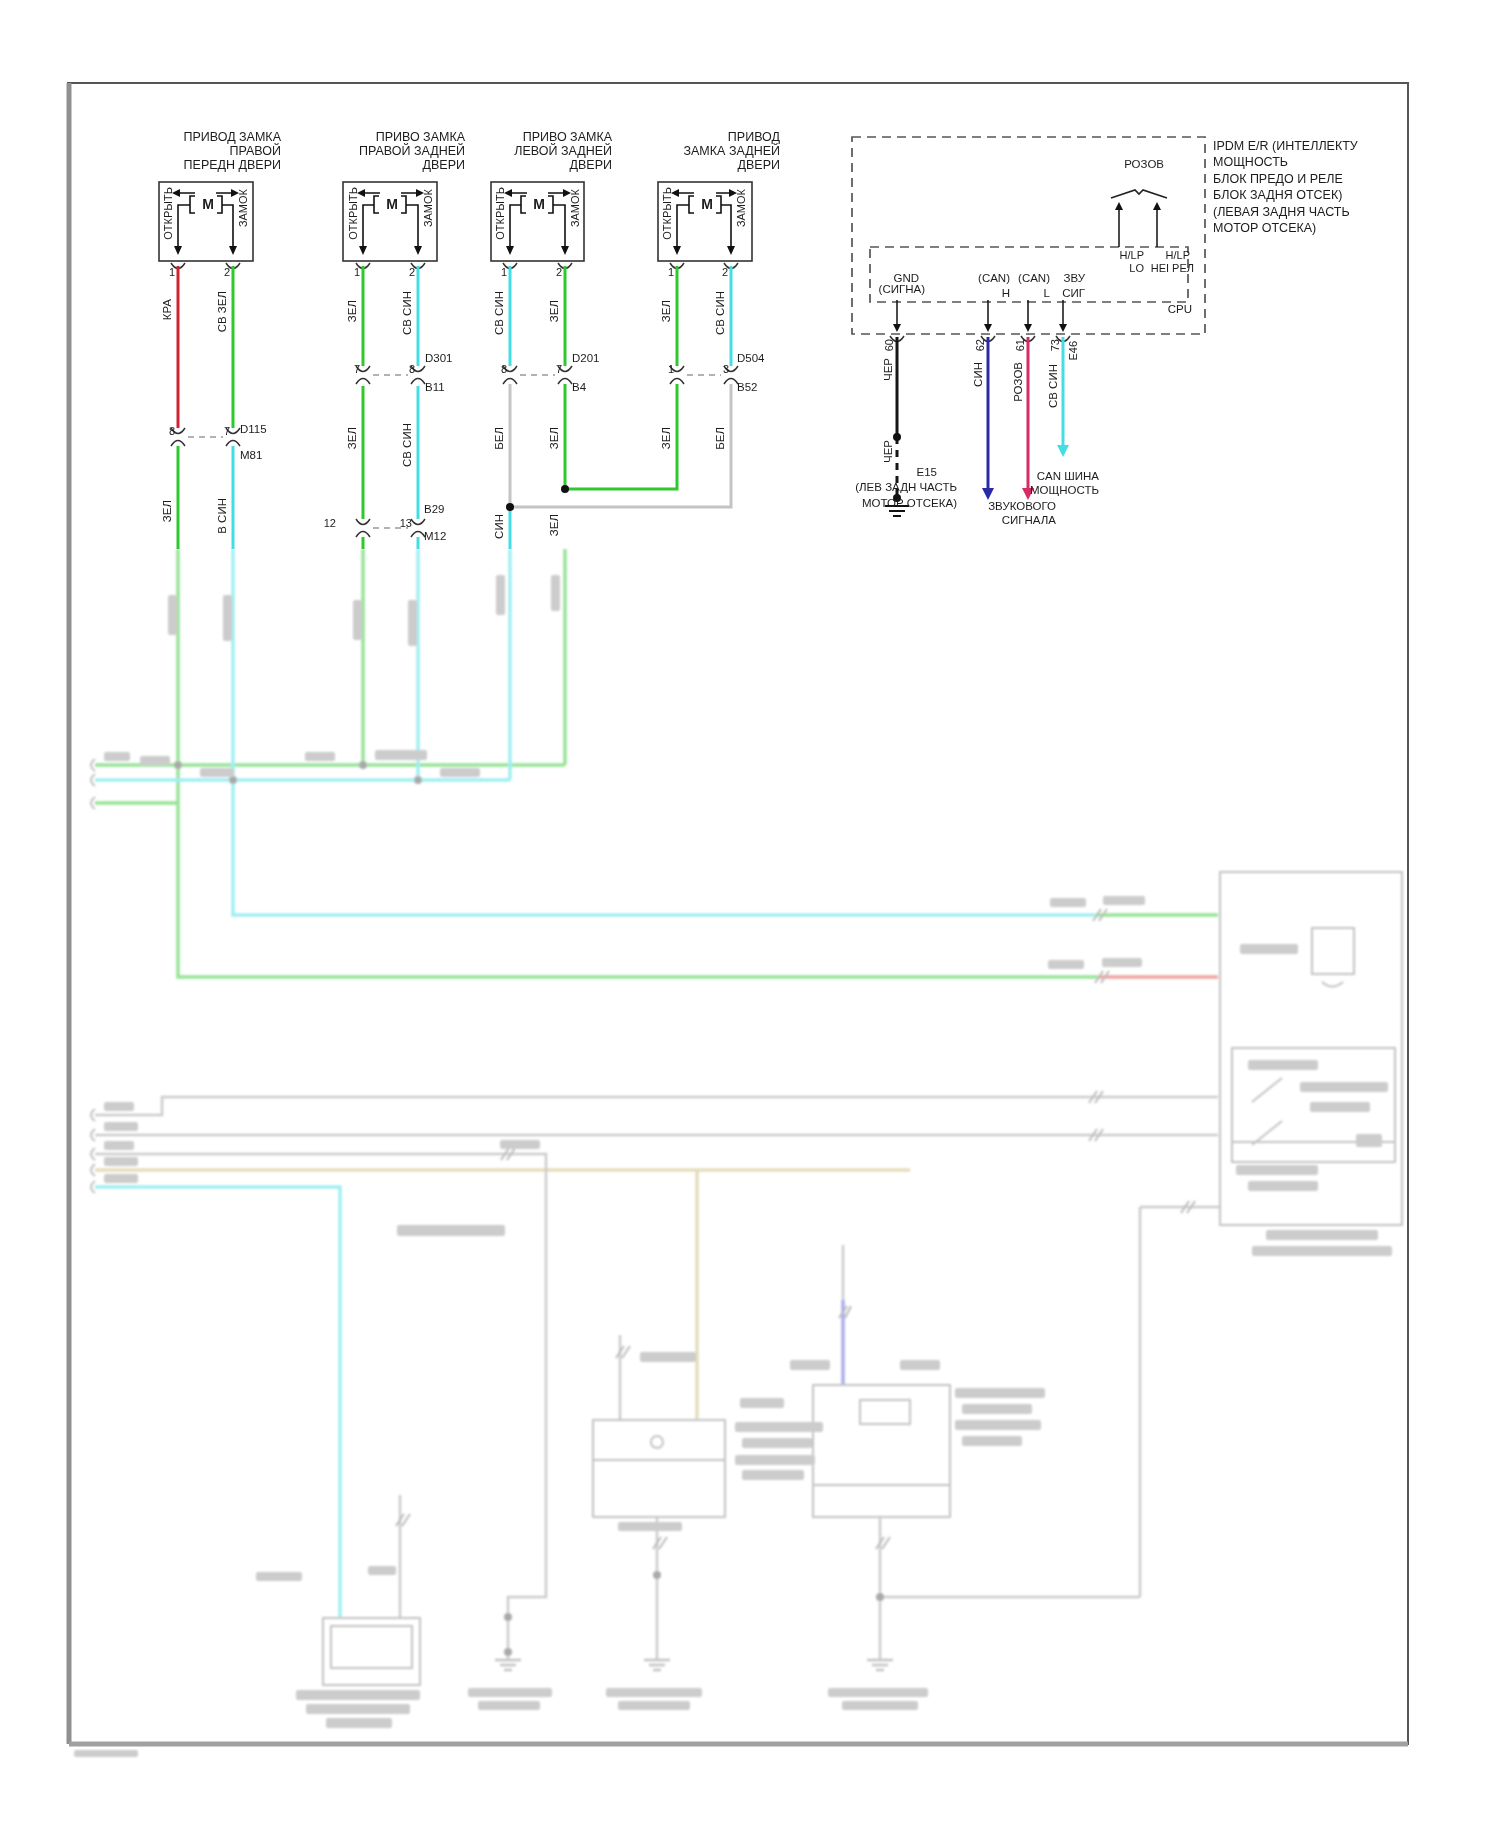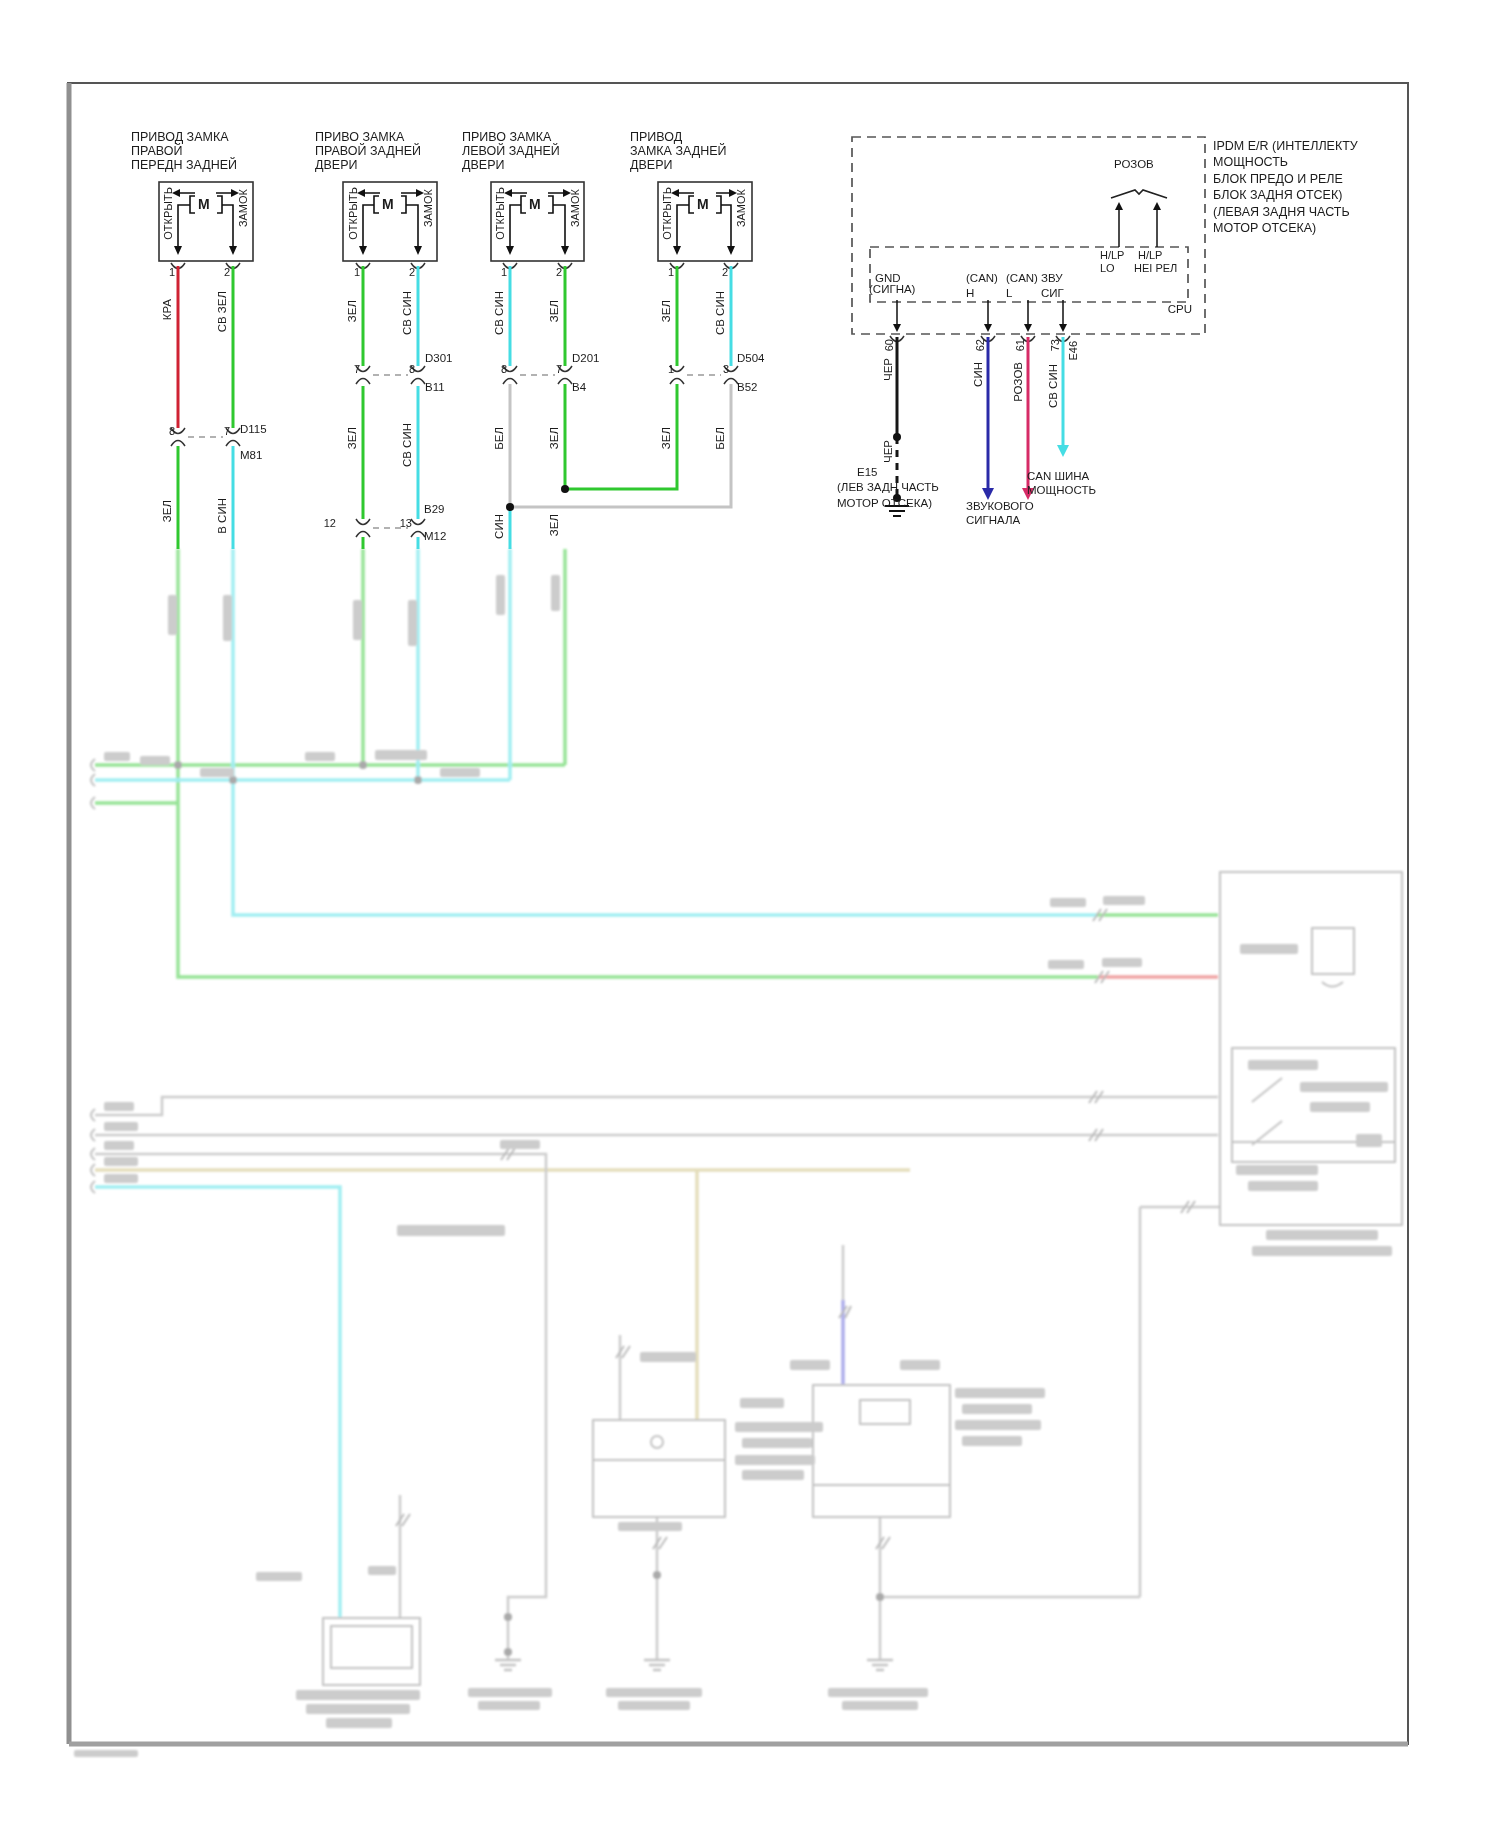--- a/index.html
+++ b/index.html
@@ -1,21 +1,21 @@
 <!DOCTYPE html>
 <html><head>
 <meta charset="utf-8">
 <style>
   html,body{margin:0;padding:0;background:#fff;}
   .page{position:relative;width:1500px;height:1828px;background:#ffffff;
         font-family:"Liberation Sans",sans-serif;color:#1c1c1c;overflow:hidden;}
   svg.layer{position:absolute;left:0;top:0;}
   .t{position:absolute;font-size:11.5px;line-height:13px;white-space:nowrap;}
   .ttl{font-size:12.5px;line-height:14px;}
-  .c{text-align:left;}
+  .c{text-align:right;}
   .r{text-align:right;}
   .num{font-size:11px;}
   .v{writing-mode:vertical-rl;transform:rotate(180deg);}
   .m{font-size:14px;font-weight:bold;}
   .small{font-size:11px;}
 </style>
 </head>
 <body>
 
 <div class="page">
@@ -233,21 +233,21 @@
       <rect x="326" y="1718" width="66" height="10" rx="2"></rect>
       <rect x="256" y="1572" width="46" height="9" rx="2"></rect>
           <rect x="368" y="1566" width="28" height="9" rx="2"></rect>
       <rect x="74" y="1750" width="64" height="7" rx="2"></rect>
     </g>
   </g>
 </svg>
 
 <div class="t ttl c" style="left:131px;top:130px;width:150px">ПРИВОД ЗАМКА</div>
 <div class="t ttl c" style="left:131px;top:144px;width:150px">ПРАВОЙ</div>
-<div class="t ttl c" style="left:131px;top:158px;width:150px">ПЕРЕДН ЗАДНЕЙ</div>
+<div class="t ttl c" style="left:131px;top:158px;width:150px">ПЕРЕДН ДВЕРИ</div>
 <div class="t v small" style="left:162px;top:187px">ОТКРЫТЬ</div>
 <div class="t v small" style="left:237px;top:189px">ЗАМОК</div>
 <div class="t m c" style="left:198px;top:198px;width:16px">M</div>
 <div class="t num r" style="left:163px;top:266px;width:12px">1</div>
 <div class="t num r" style="left:218px;top:266px;width:12px">2</div>
 <div class="t v" style="left:161px;top:299px">КРА</div>
 <div class="t v" style="left:216px;top:291px">СВ ЗЕЛ</div>
 
 <div class="t ttl c" style="left:315px;top:130px;width:150px">ПРИВО ЗАМКА</div>
 <div class="t ttl c" style="left:315px;top:144px;width:150px">ПРАВОЙ ЗАДНЕЙ</div>

